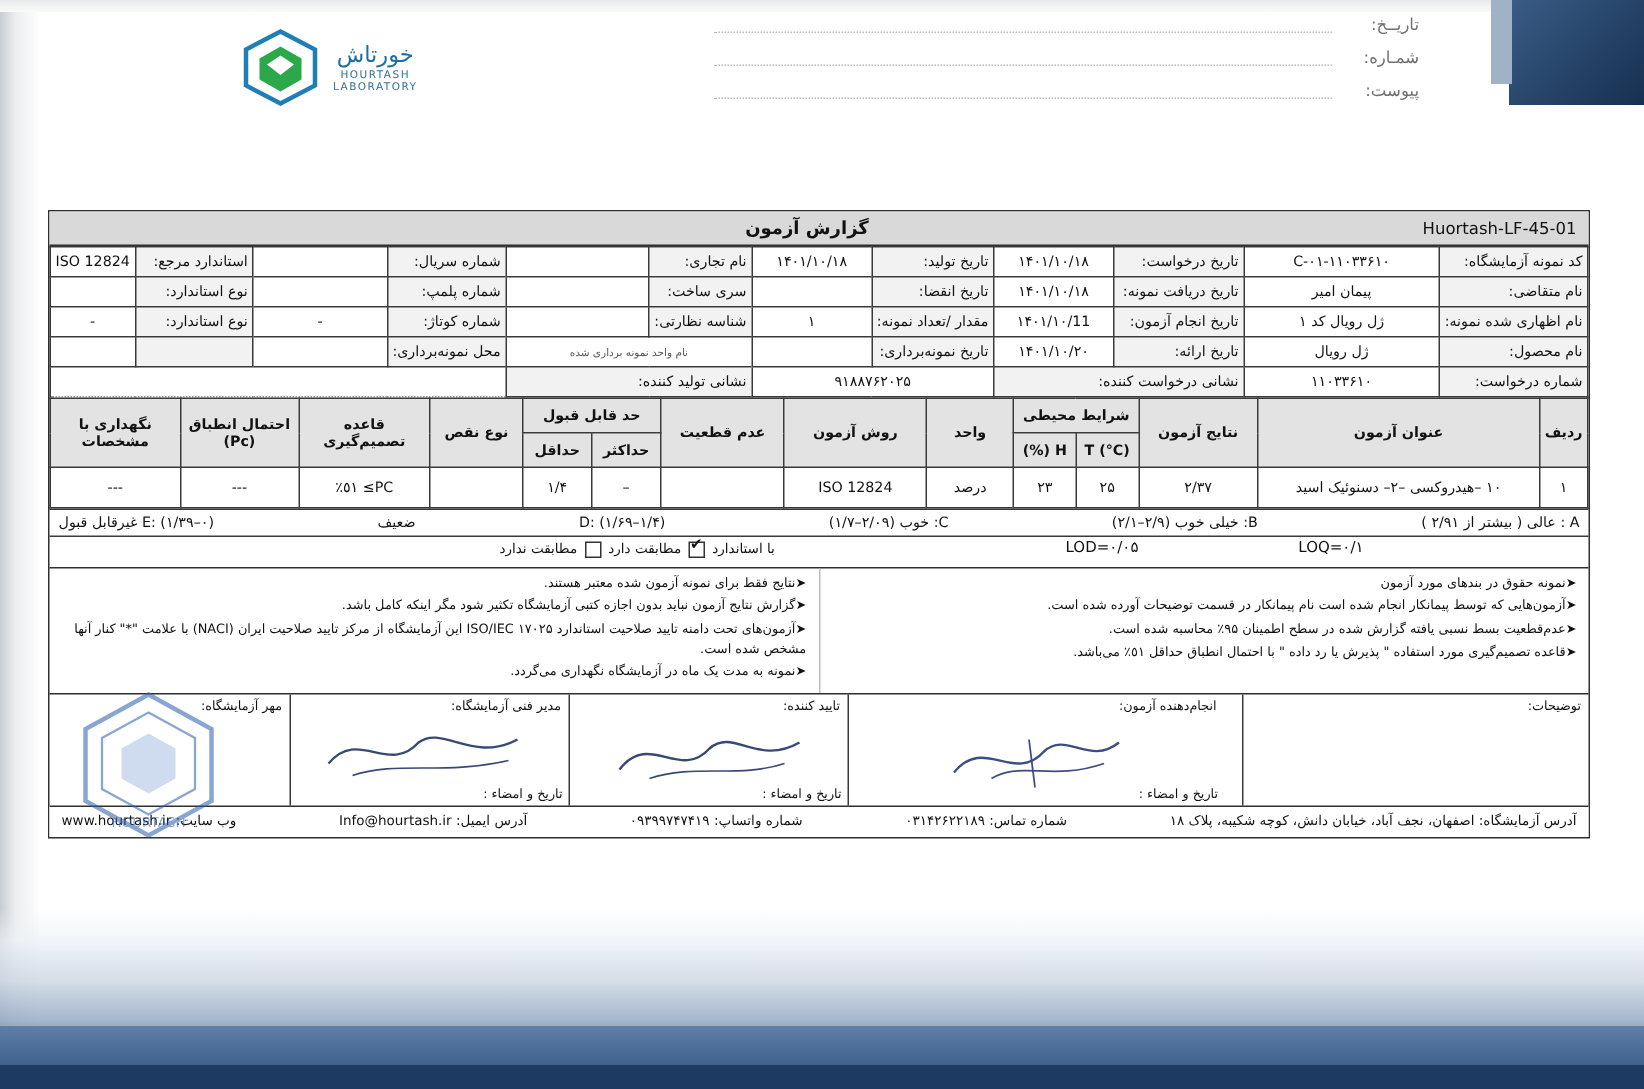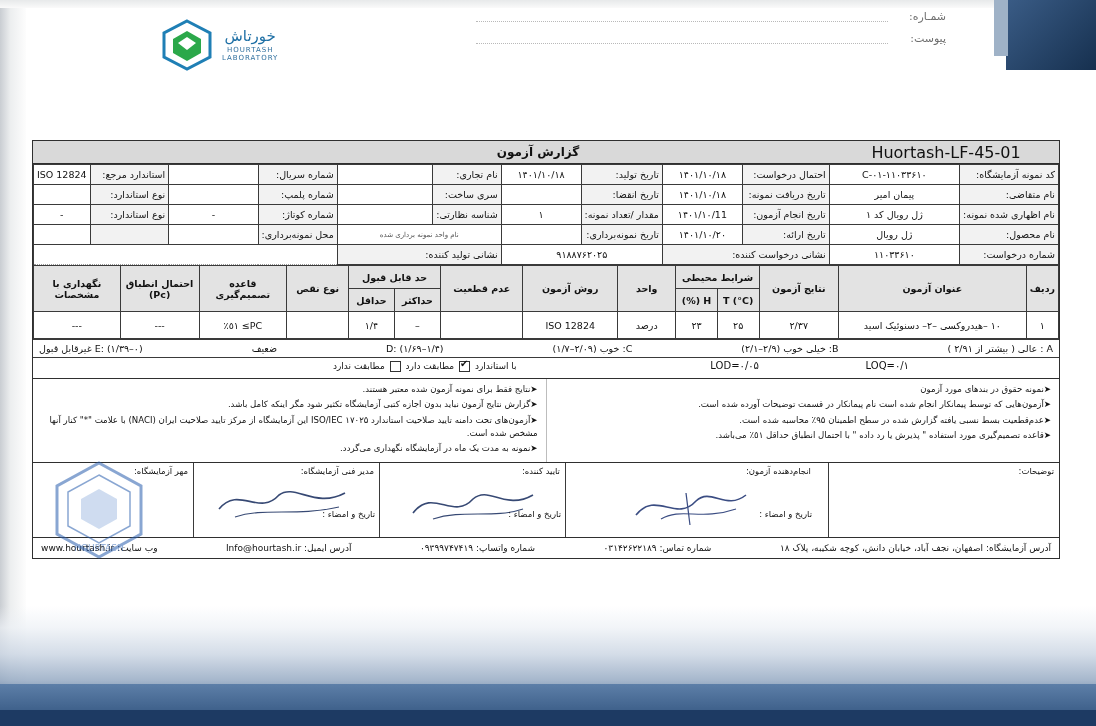--- a/index.html
+++ b/index.html
@@ -36,21 +36,21 @@
   .logo-text{color:#1d6fa5;font-size:15px;line-height:1.15;text-align:center;font-family:"DejaVu Sans",sans-serif;}
   .logo-text .sub{font-size:7px;letter-spacing:1px;color:#2f6f9e;}
 
   
   .report{
     position:absolute;right:36px;top:140px;width:1026px;
     border:1.5px solid #2f2f2f;background:#fff;
     font-size:10px;color:#111;
   }
   .title-bar{display:flex;border-bottom:1.2px solid #2f2f2f;background:#d9d9d9;height:22px;align-items:center;}
-  .title-bar .code{width:210px;padding-right:8px;font-size:16px;direction:ltr;text-align:center;padding-left:8px;}
+  .title-bar .code{width:210px;padding-right:8px;font-size:11px;direction:ltr;text-align:right;padding-left:8px;}
   .title-bar .ttl{flex:1;text-align:center;font-weight:bold;font-size:12px;}
   .title-bar .pad{width:210px;}
 
   table{border-collapse:collapse;width:100%;}
   td,th{border:1px solid #3a3a3a;padding:1px 3px;font-size:9.5px;vertical-align:middle;}
 
   .info td{height:17px;}
   .lbl{background:#f2f2f2;text-align:right;white-space:nowrap;}
   .val{text-align:center;white-space:nowrap;}
   .dots{border-bottom:1px dotted #999;}
@@ -62,21 +62,21 @@
 
   .notes{border-top:1.2px solid #2f2f2f;display:flex;direction:rtl;font-size:8.6px;line-height:1.55;}
   .notes .col{padding:4px 8px;}
   .notes .col.a{width:50%;border-left:1px solid #bdbdbd;}
   .notes .col.b{width:50%;}
   .notes p{margin:0 0 2px 0;}
 
   .sign{border-top:1.2px solid #2f2f2f;display:flex;height:74px;direction:rtl;}
   .sign .cell{border-left:1px solid #3a3a3a;position:relative;}
   .sign .cell:last-child{border-left:none;}
-  .sign .cap{position:absolute;bottom:18px;right:4px;font-size:8.5px;}
+  .sign .cap{position:absolute;bottom:2px;right:4px;font-size:8.5px;}
   .sign .top-label{position:absolute;top:3px;right:5px;font-size:8.5px;}
 
   .footer{border-top:1.2px solid #2f2f2f;display:flex;justify-content:space-between;align-items:center;height:20px;padding:0 8px;font-size:9px;background:#fff;direction:rtl;}
   .footer span{white-space:nowrap;}
 
   .stamp{position:absolute;width:96px;height:104px;opacity:.55;}
   .sig-scribble{position:absolute;opacity:.85;}
   .chk{display:inline-block;width:9px;height:9px;border:1px solid #333;vertical-align:middle;margin:0 2px;position:relative;background:#fff;}
   .chk.on:after{content:"✔";position:absolute;left:0;top:-4px;font-size:10px;color:#111;}
 </style>
@@ -84,20 +84,24 @@
 <body>
 
 <div class="page">
   <div class="left-edge"></div>
   <div class="top-strip"></div>
   <div class="topright-block"></div>
   <div class="topright-block2"></div>
 
   <div class="letterhead">
     <div class="lh-row">
+      <span class="lh-label">تاریــخ:</span>
+      <span class="lh-line"></span>
+    </div>
+    <div class="lh-row">
       <span class="lh-label">شمـاره:</span>
       <span class="lh-line"></span>
     </div>
     <div class="lh-row">
       <span class="lh-label">پیوست:</span>
       <span class="lh-line"></span>
     </div>
   </div>
 
   <div class="logo">
@@ -121,21 +125,21 @@
       <div class="code">Huortash-LF-45-01</div>
       <div class="ttl">گزارش آزمون</div>
       <div class="pad"></div>
     </div>
 
     <table class="info">
       <tbody>
           <tr>
         <td class="lbl" style="width:92px">کد نمونه آزمایشگاه:</td>
         <td class="val" style="width:126px">C-۰۱-۱۱۰۳۳۶۱۰</td>
-        <td class="lbl" style="width:80px">احتمال درخواست:</td>
+        <td class="lbl" style="width:80px">تاریخ درخواست:</td>
         <td class="val" style="width:74px">۱۴۰۱/۱۰/۱۸</td>
         <td class="lbl" style="width:56px">تاریخ تولید:</td>
         <td class="val" style="width:74px">۱۴۰۱/۱۰/۱۸</td>
         <td class="lbl" style="width:58px">نام تجاری:</td>
         <td class="val dots" style="width:92px"></td>
         <td class="lbl" style="width:62px">شماره سریال:</td>
         <td class="val dots" style="width:86px"></td>
         <td class="lbl" style="width:72px">استاندارد مرجع:</td>
         <td class="val">ISO 12824</td>
       </tr>

